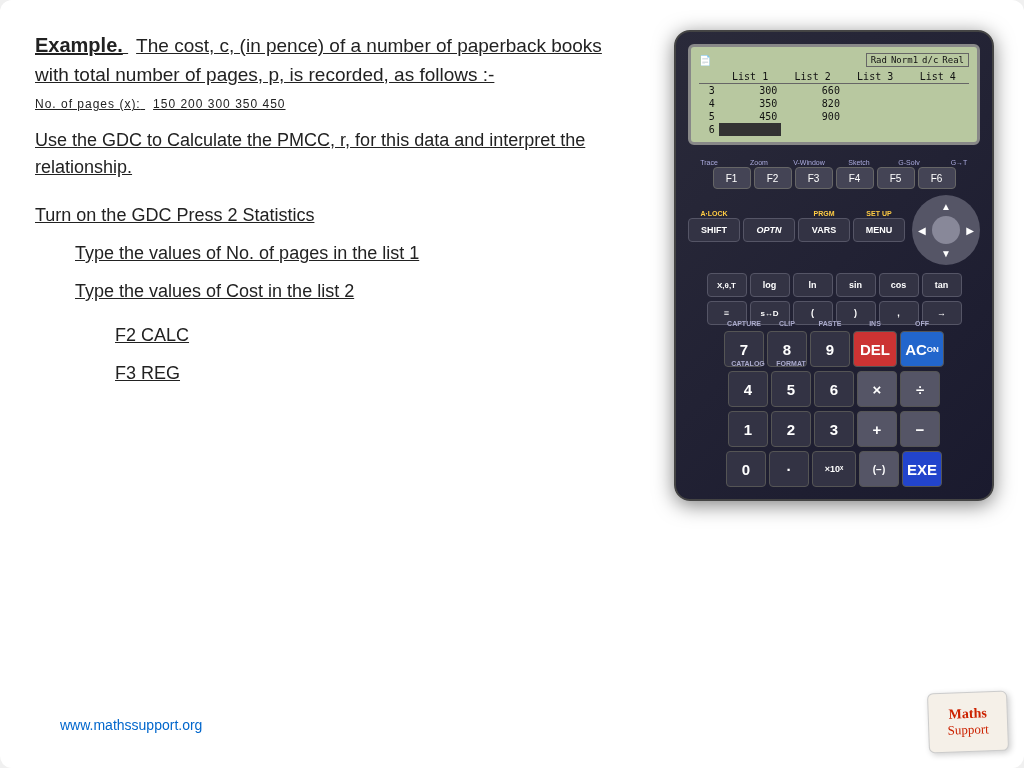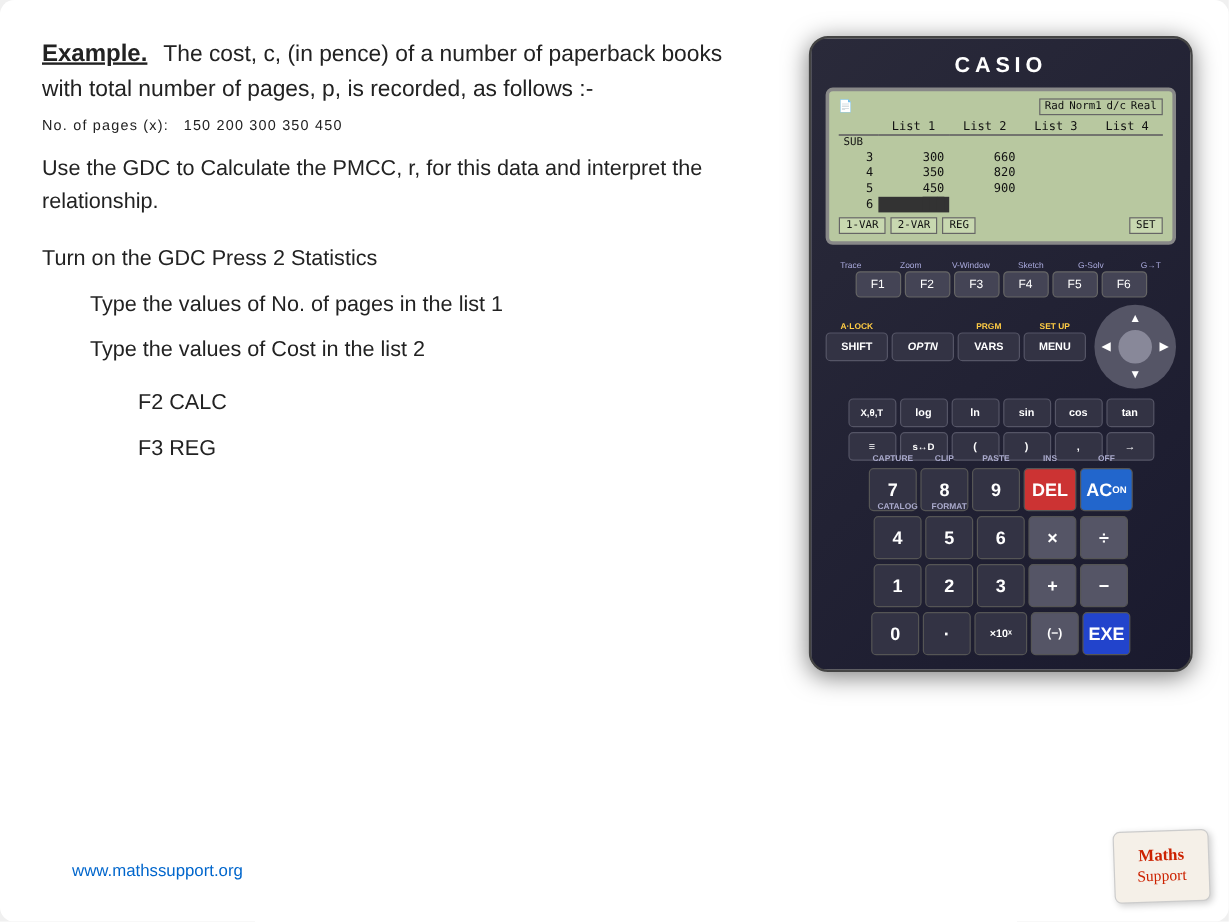--- a/index.html
+++ b/index.html
@@ -19,20 +19,21 @@
       border-radius: 12px;
       padding: 20px;
       gap: 10px;
     }
     .left-panel {
       flex: 1;
       padding: 10px 15px;
       font-size: 18px;
       line-height: 1.5;
       color: #222;
+      text-decoration: underline;
     }
     .right-panel {
       width: 340px;
       display: flex;
       flex-direction: column;
       align-items: center;
       padding-top: 10px;
     }
     
     .example-title {
@@ -323,21 +324,20 @@
       </div>
     </div>
 
     <div style="position:absolute; bottom:16px; left:30px;">
       <a class="footer-url">www.mathssupport.org</a>
     </div>
   </div>
 
   <div class="right-panel">
     <div class="calculator">
-      <div class="casio-brand">CASIO</div>
 
       <div class="calc-screen">
         <div class="screen-top-bar">
           <span>📄</span>
           <div class="screen-modes">
             <span>Rad</span>
             <span>Norm1</span>
             <span>d/c</span>
             <span>Real</span>
           </div>
@@ -347,27 +347,20 @@
             <tr>
               <th></th>
               <th>List 1</th>
               <th>List 2</th>
               <th>List 3</th>
               <th>List 4</th>
             </tr>
           </thead>
           <tbody>
             <tr>
-              <td class="sub-label">SUB</td>
-              <td></td>
-              <td></td>
-              <td></td>
-              <td></td>
-            </tr>
-            <tr>
               <td>3</td>
               <td>300</td>
               <td>660</td>
               <td></td>
               <td></td>
             </tr>
             <tr>
               <td>4</td>
               <td>350</td>
               <td>820</td>
@@ -383,26 +376,20 @@
             </tr>
             <tr>
               <td>6</td>
               <td style="background:#333;color:#333;">███</td>
               <td></td>
               <td></td>
               <td></td>
             </tr>
           </tbody>
         </table>
-        <div class="screen-bottom-bar">
-          <span class="screen-btn">1-VAR</span>
-          <span class="screen-btn">2-VAR</span>
-          <span class="screen-btn">REG</span>
-          <span class="screen-btn-set">SET</span>
-        </div>
       </div>
 
       <div class="fkey-section">
         <div class="fkey-labels">
           <span class="fkey-label">Trace</span>
           <span class="fkey-label">Zoom</span>
           <span class="fkey-label">V-Window</span>
           <span class="fkey-label">Sketch</span>
           <span class="fkey-label">G-Solv</span>
           <span class="fkey-label">G→T</span>

